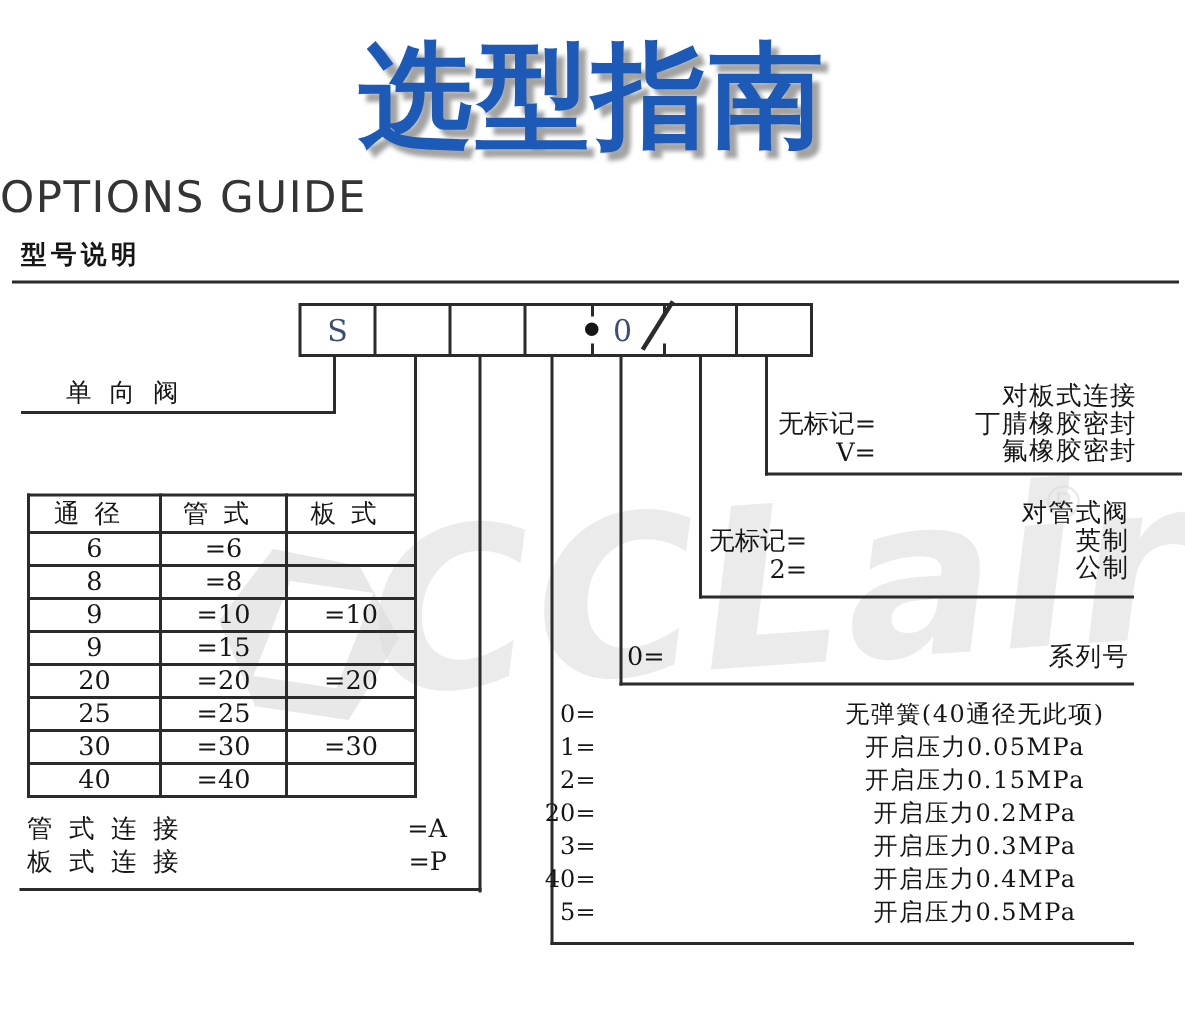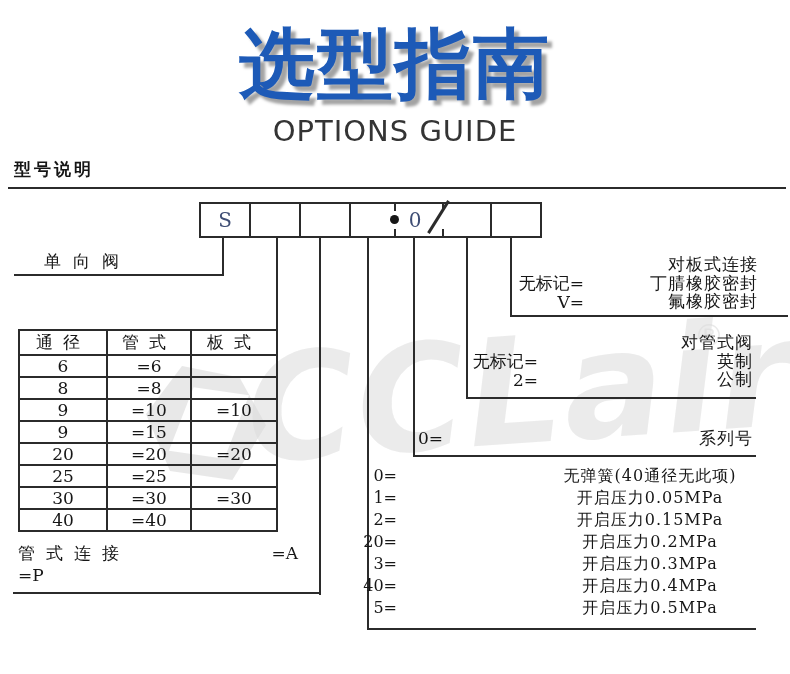--- a/index.html
+++ b/index.html
@@ -12,21 +12,21 @@
     clip-path:polygon(30% 0%,78% 10%,100% 52%,72% 100%,20% 92%,0% 42%);}
   .wm-hex-inner{position:absolute;left:28%;top:22%;width:48%;height:56%;background:#ffffff;transform:skew(-14deg) rotate(8deg);}
   .wm-text{position:absolute;left:246px;top:318px;font-family:"DejaVu Sans",sans-serif;
     font-weight:bold;font-style:italic;font-size:148px;line-height:1;color:#dcdcdc;opacity:.55;
     transform:rotate(-4deg);letter-spacing:2px;}
   .wm-reg{position:absolute;left:694px;top:318px;font-size:30px;color:#dcdcdc;opacity:.6;font-family:"DejaVu Sans",sans-serif;}
   
   .title{position:absolute;left:0;right:0;top:20px;text-align:center;
     font-family:"DejaVu Sans",sans-serif;font-weight:bold;font-size:76px;line-height:1.15;
     color:#1d5ab7;text-shadow:5px 5px 3px #a3a3a3;letter-spacing:2px;}
-  .subtitle{position:absolute;left:0;right:0;top:114px;text-align:center;
+  .subtitle{position:absolute;left:0;right:0;top:114px;text-align:left;
     font-family:"DejaVu Sans",sans-serif;font-size:29px;color:#343434;letter-spacing:1px;}
   .sec-head{position:absolute;left:14px;top:158px;font-family:"DejaVu Sans",sans-serif;
     font-weight:bold;font-size:17px;letter-spacing:3px;color:#161616;}
   .hrule{position:absolute;left:8px;top:187px;width:778px;height:2px;background:#2b2b2b;}
   
   .codebox{position:absolute;left:199px;top:202px;width:343px;height:36px;
     border:2px solid #2b2b2b;box-sizing:border-box;}
   .cdiv{position:absolute;top:0;bottom:0;width:2px;background:#2b2b2b;}
   .tick{position:absolute;width:2px;height:7px;background:#2b2b2b;}
   .cellS{position:absolute;left:0;top:0;width:48px;height:32px;line-height:32px;text-align:center;
@@ -161,20 +161,21 @@
     </tr>
   </tbody>
     </table>
 
   <div class="connblock">
     <div class="connrow">
       <span class="cn">管式连接</span>
       <span>=A</span>
     </div>
     <div class="connrow">
+      <span class="cn">板式连接</span>
       <span>=P</span>
     </div>
   </div>
 
   <div class="ann r seal-labels">
     <div>对板式连接</div>
     <div>丁腈橡胶密封</div>
     <div>氟橡胶密封</div>
   </div>
   <div class="ann r seal-codes">

